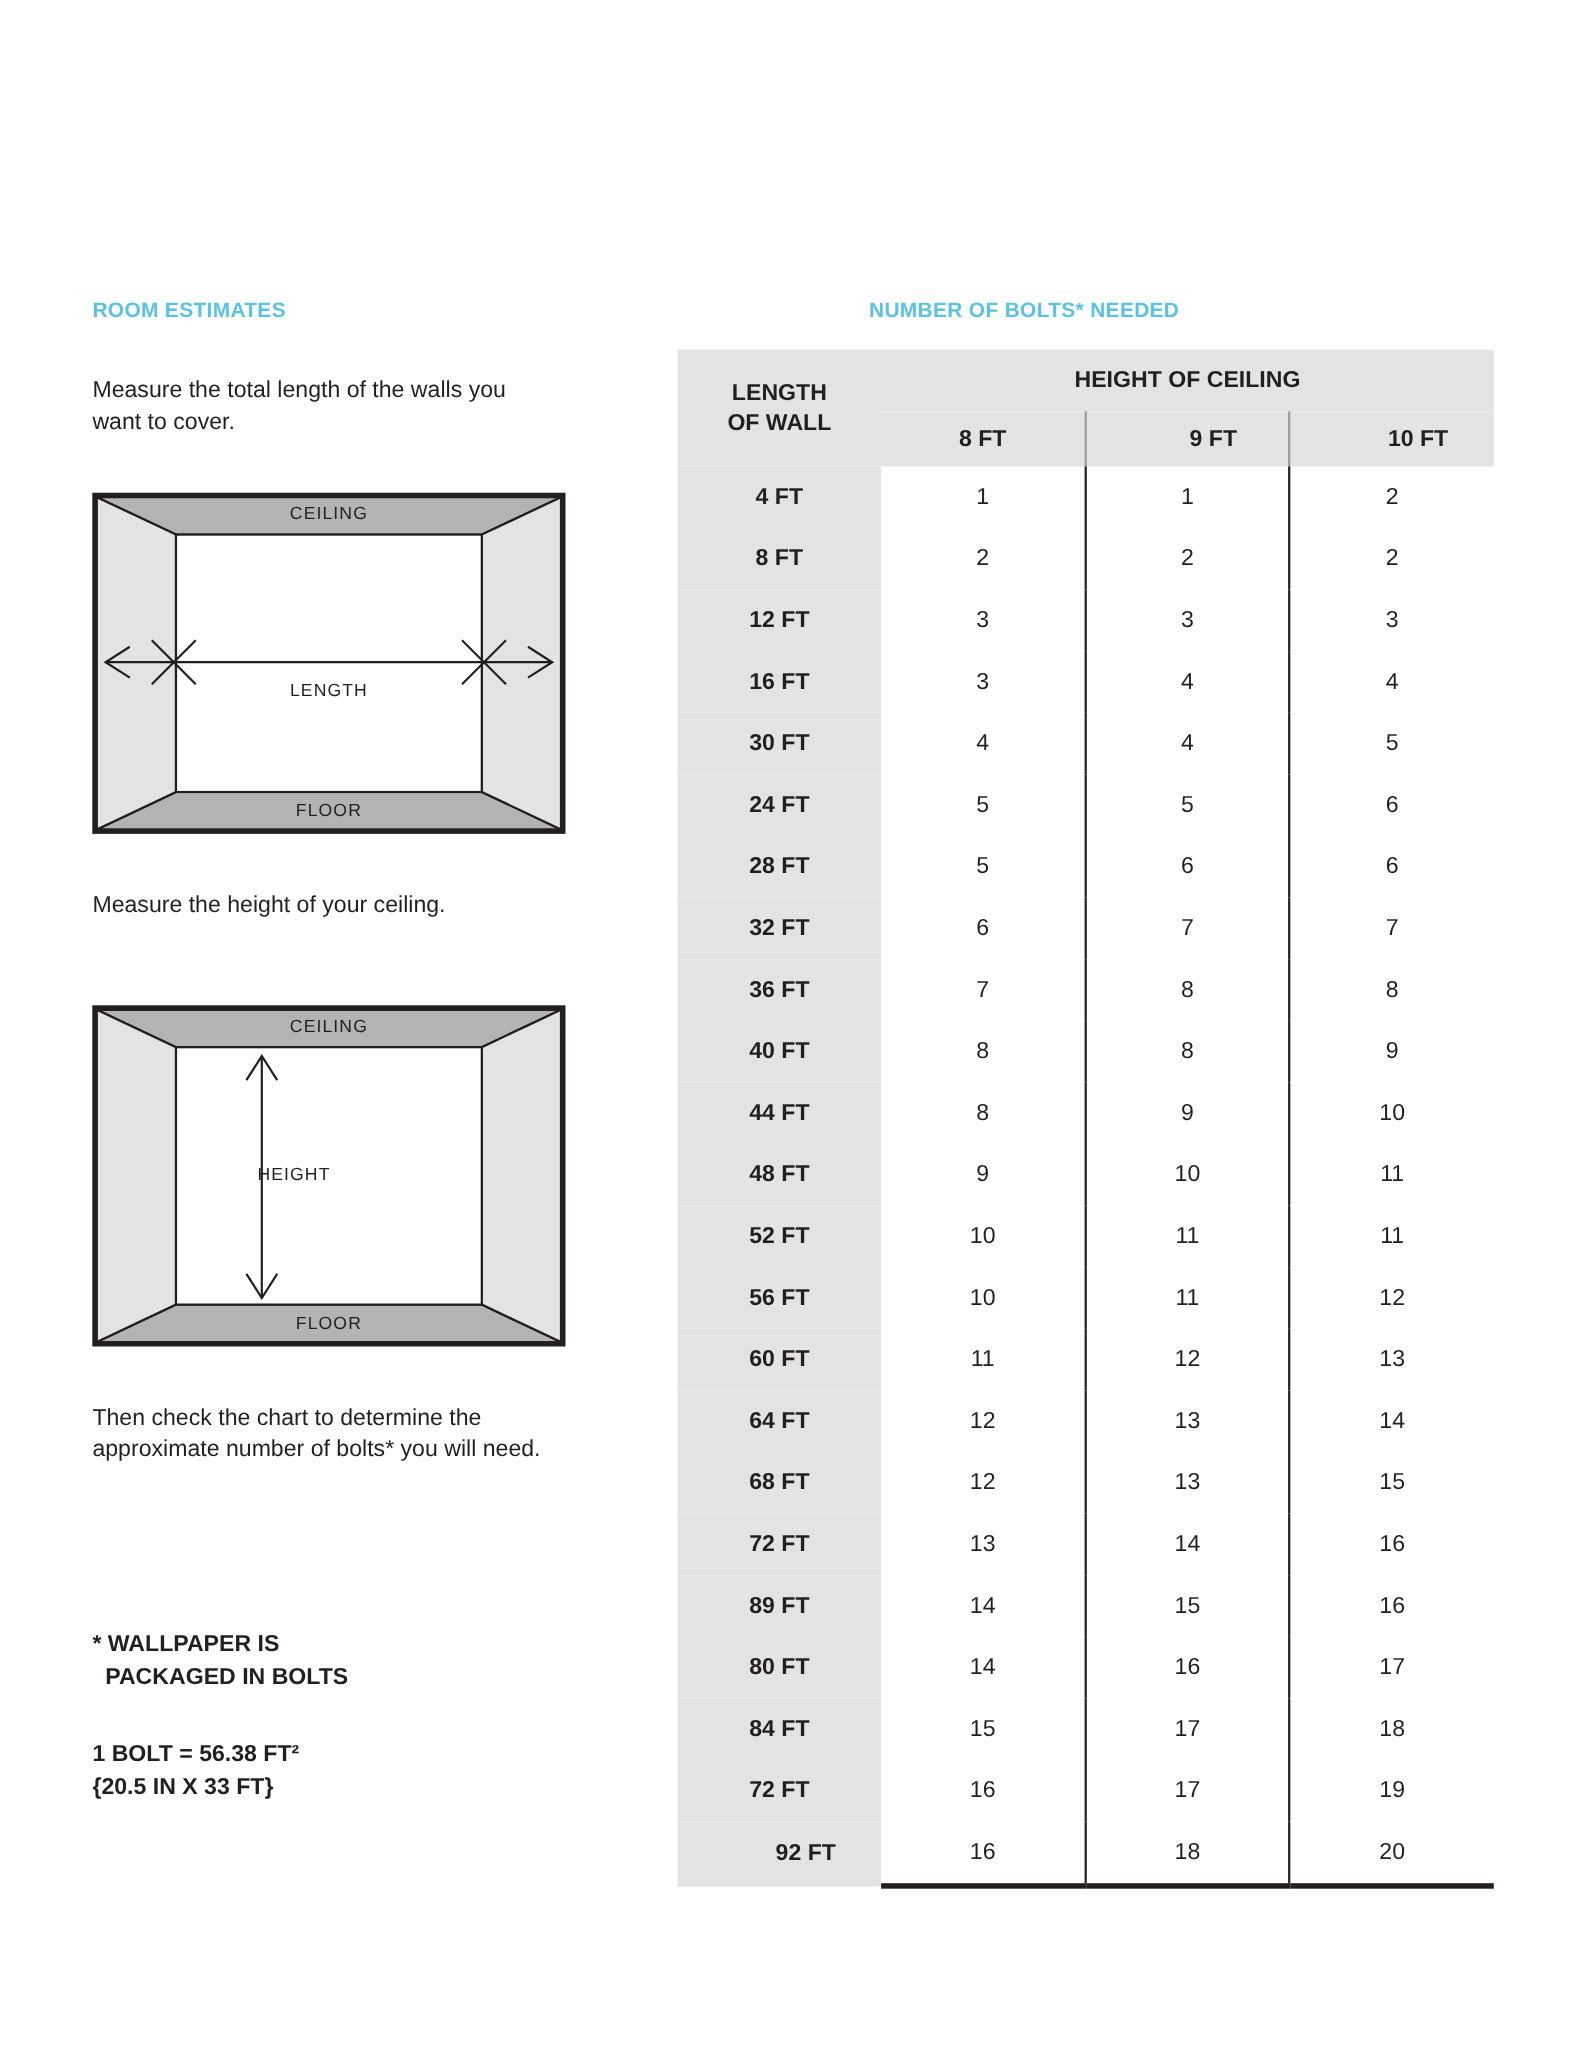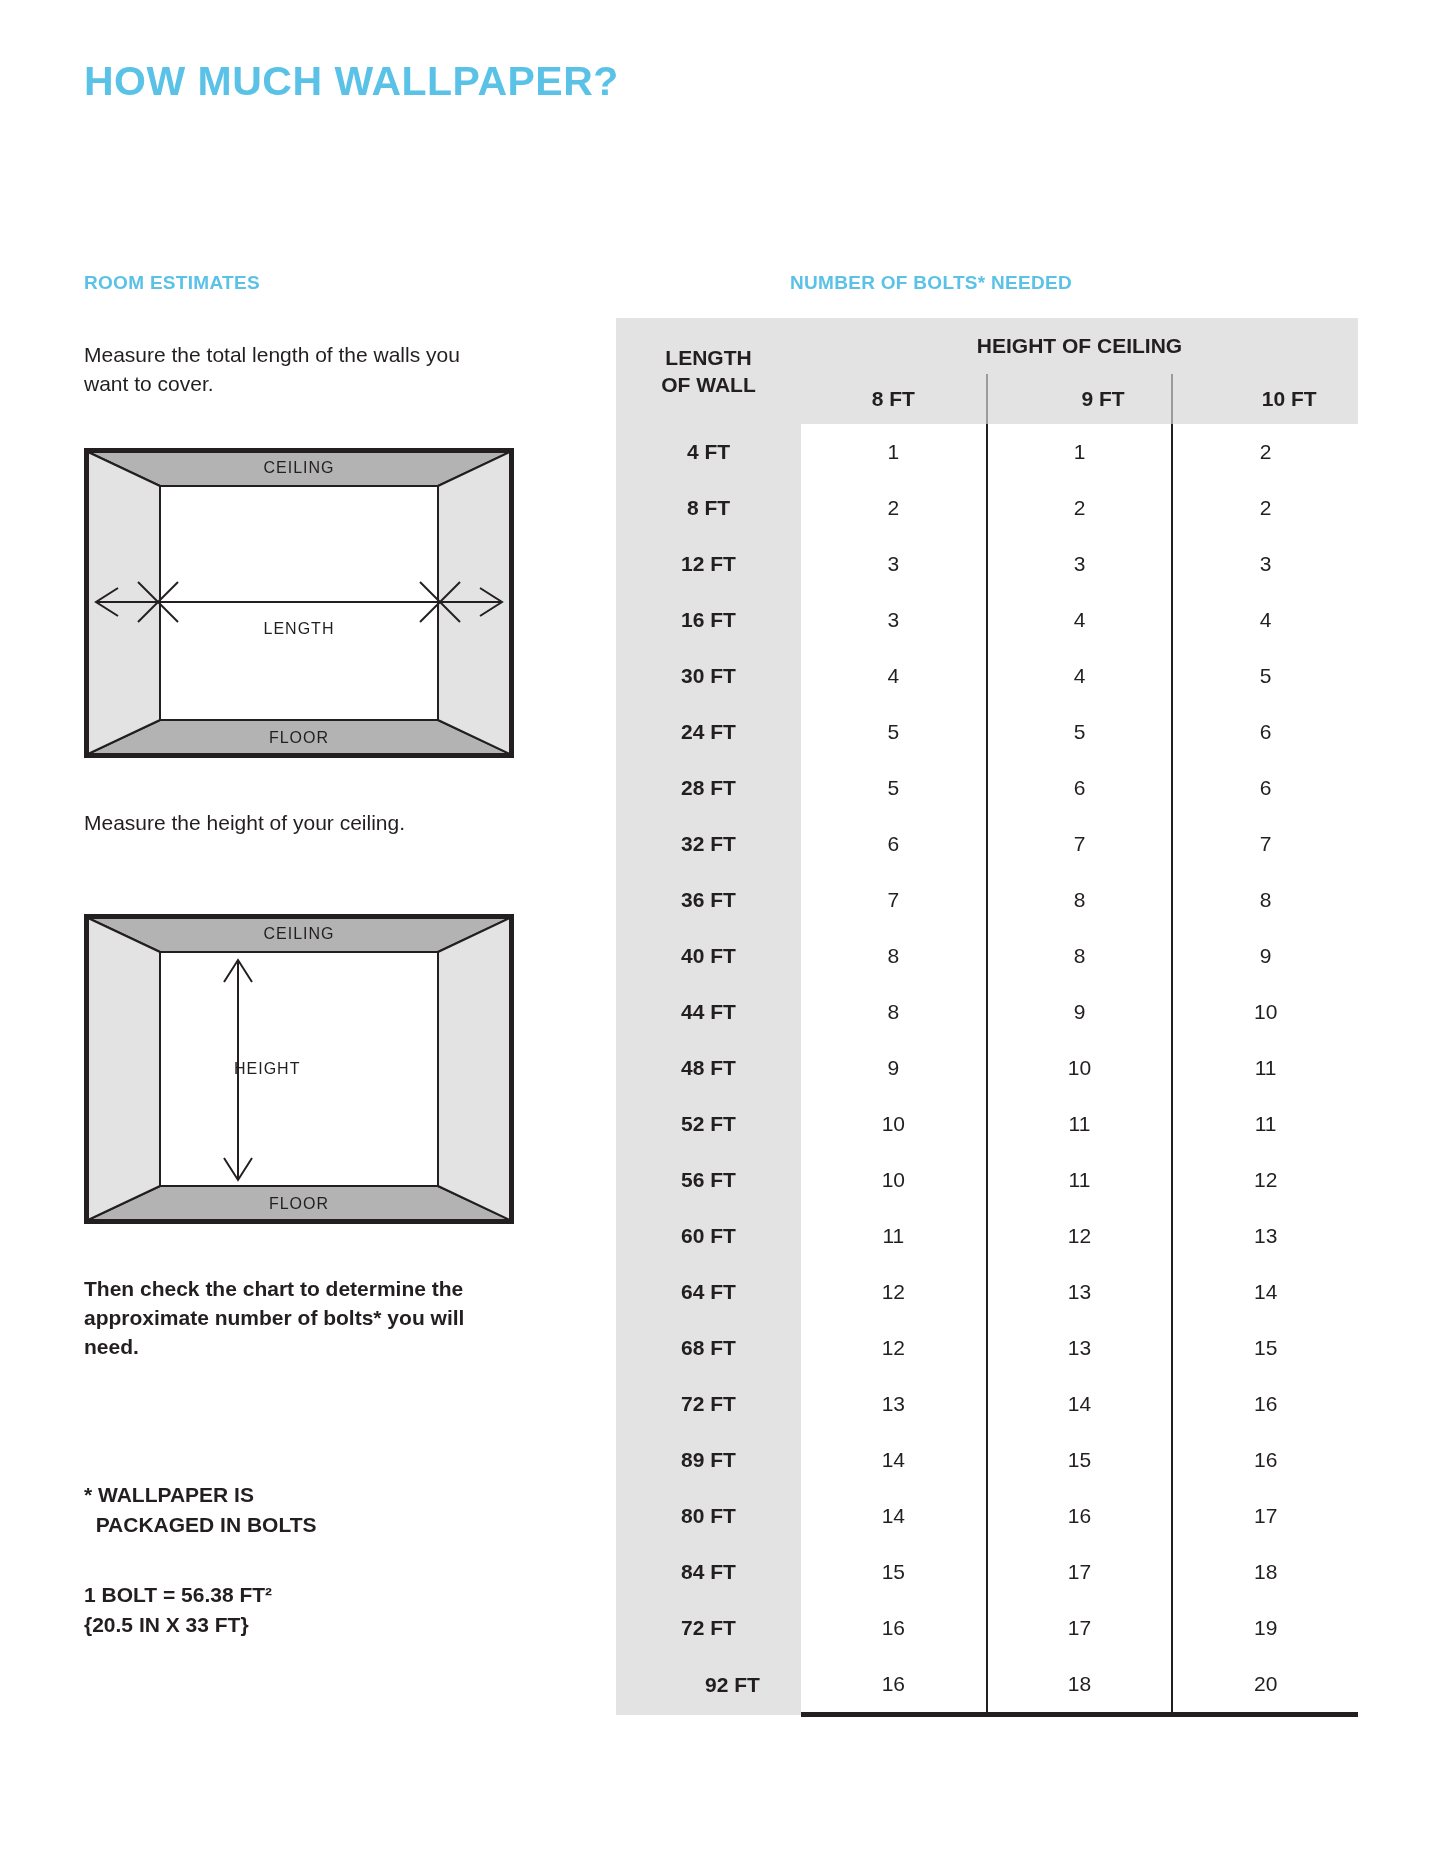--- a/index.html
+++ b/index.html
@@ -47,21 +47,21 @@
     top: 272px;
   }
   .body-text {
     position: absolute;
     font-size: 21px;
     line-height: 29px;
     color: #231f20;
   }
   #instruction-1 { left: 84px; top: 340px; width: 400px; }
   #instruction-2 { left: 84px; top: 808px; width: 400px; }
-  #instruction-3 { left: 84px; top: 1274px; width: 420px; font-weight: bold; }
+  #instruction-3 { left: 84px; top: 1274px; width: 420px; }
 
   .note-block {
     position: absolute;
     font-size: 21px;
     font-weight: bold;
     line-height: 30px;
     color: #231f20;
   }
   #note-1 { left: 84px; top: 1480px; width: 400px; }
   #note-2 { left: 84px; top: 1580px; width: 400px; }
@@ -172,21 +172,20 @@
   }
   .val.sep { border-left: 2px solid #231f20; }
   .val.lastrow { border-bottom: 5px solid #231f20; }
   tr.first-data .val { border-top: none; }
 </style>
 </head>
 <body>
 
 <div class="page">
 
-  <div class="main-title">HOW MUCH WALLPAPER?</div>
 
   <div class="section-heading" id="room-estimates-heading">ROOM ESTIMATES</div>
   <div class="section-heading" id="bolts-heading">NUMBER OF BOLTS* NEEDED</div>
 
   <div class="body-text" id="instruction-1">Measure the total length of the walls you want to cover.</div>
 
   <div class="room-diagram" id="diagram-length">
     <div class="inner">
       <div class="band-ceiling" style="left:0;top:0;width:100%;height:34px;"></div>
       <div class="band-floor" style="left:0;bottom:0;width:100%;height:34px;"></div>

